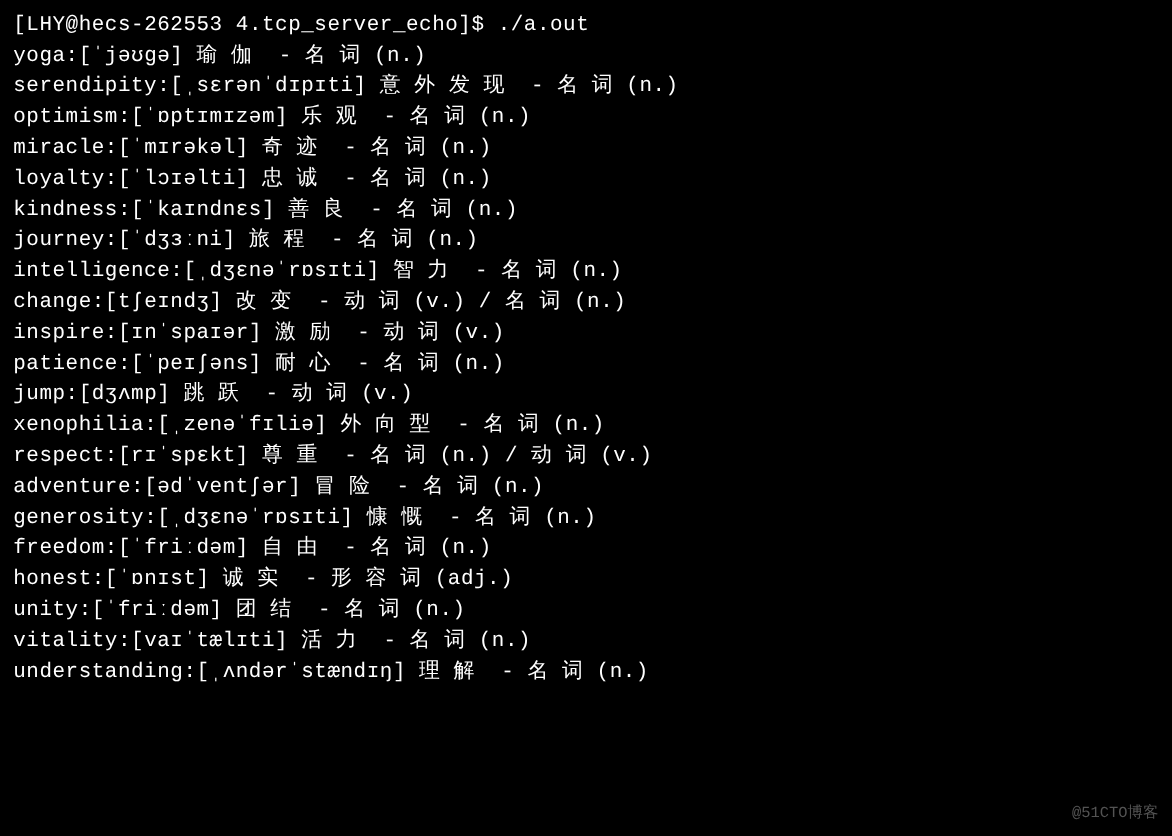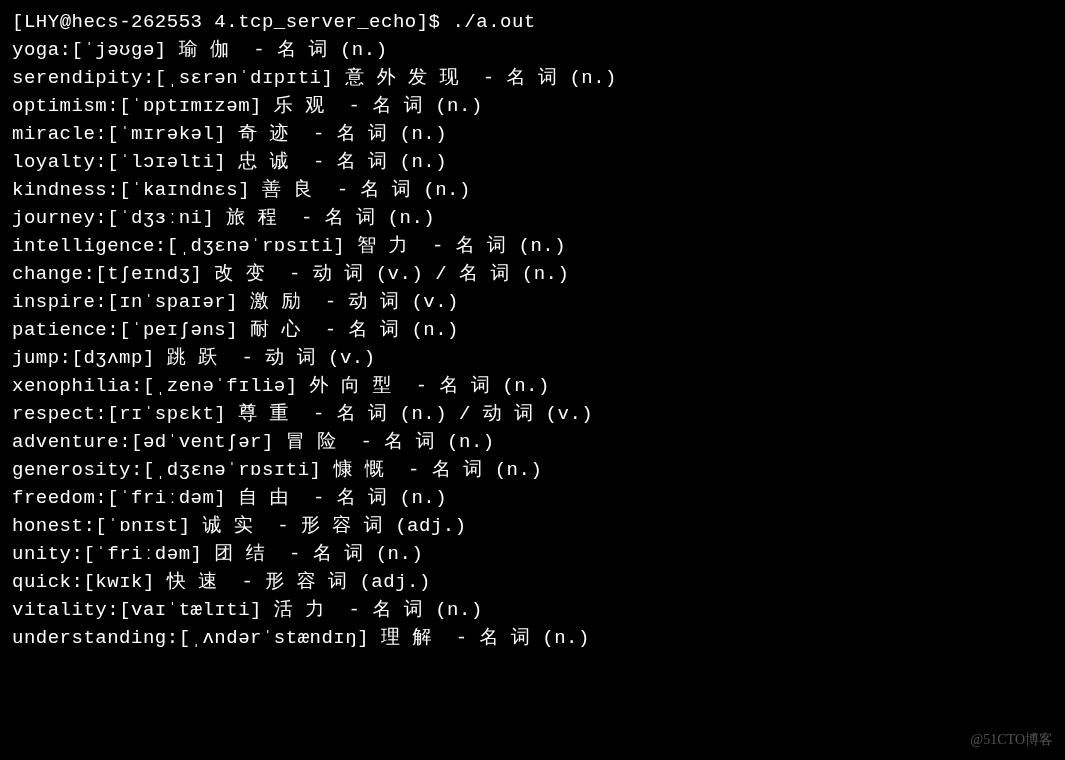--- a/index.html
+++ b/index.html
@@ -26,21 +26,21 @@
     .output-line {
       white-space: pre;
       font-family: Liberation Mono, monospace;
     }
     .watermark {
       position: absolute;
       bottom: 6px;
       right: 12px;
       color: #8a8a8a;
       font-size: 14px;
-      font-family: Liberation Serif, serif;
+      font-family: Liberation Mono, monospace;
       opacity: 0.6;
       letter-spacing: 0;
     }
   </style>
 </head>
 <body>
 
 <div class="terminal">
   <div class="prompt-line"><span>[</span><span>LHY</span><span>@</span><span>hecs-262553</span><span> </span><span>4.tcp_server_echo</span><span>]$ </span><span>./a.out</span></div>
   <div id="entries-container">
@@ -56,19 +56,18 @@
       <div class="output-line"><span>inspire</span><span>:</span><span>[ɪnˈspaɪər]</span><span> </span><span>激 励</span><span>  - </span><span>动 词 (v.)</span></div>
       <div class="output-line"><span>patience</span><span>:</span><span>[ˈpeɪʃəns]</span><span> </span><span>耐 心</span><span>  - </span><span>名 词 (n.)</span></div>
       <div class="output-line"><span>jump</span><span>:</span><span>[dʒʌmp]</span><span> </span><span>跳 跃</span><span>  - </span><span>动 词 (v.)</span></div>
       <div class="output-line"><span>xenophilia</span><span>:</span><span>[ˌzenəˈfɪliə]</span><span> </span><span>外 向 型</span><span>  - </span><span>名 词 (n.)</span></div>
       <div class="output-line"><span>respect</span><span>:</span><span>[rɪˈspɛkt]</span><span> </span><span>尊 重</span><span>  - </span><span>名 词 (n.) / 动 词 (v.)</span></div>
       <div class="output-line"><span>adventure</span><span>:</span><span>[ədˈventʃər]</span><span> </span><span>冒 险</span><span>  - </span><span>名 词 (n.)</span></div>
       <div class="output-line"><span>generosity</span><span>:</span><span>[ˌdʒɛnəˈrɒsɪti]</span><span> </span><span>慷 慨</span><span>  - </span><span>名 词 (n.)</span></div>
       <div class="output-line"><span>freedom</span><span>:</span><span>[ˈfriːdəm]</span><span> </span><span>自 由</span><span>  - </span><span>名 词 (n.)</span></div>
       <div class="output-line"><span>honest</span><span>:</span><span>[ˈɒnɪst]</span><span> </span><span>诚 实</span><span>  - </span><span>形 容 词 (adj.)</span></div>
       <div class="output-line"><span>unity</span><span>:</span><span>[ˈfriːdəm]</span><span> </span><span>团 结</span><span>  - </span><span>名 词 (n.)</span></div>
-      <div class="output-line"><span>quick</span><span>:</span><span>[kwɪk]</span><span> </span><span>快 速</span><span>  - </span><span>形 容 词 (adj.)</span></div>
       <div class="output-line"><span>vitality</span><span>:</span><span>[vaɪˈtælɪti]</span><span> </span><span>活 力</span><span>  - </span><span>名 词 (n.)</span></div>
       <div class="output-line"><span>understanding</span><span>:</span><span>[ˌʌndərˈstændɪŋ]</span><span> </span><span>理 解</span><span>  - </span><span>名 词 (n.)</span></div>
     </div>
 </div>
 
 <div class="watermark">@51CTO博客</div>
 
 </body></html>

